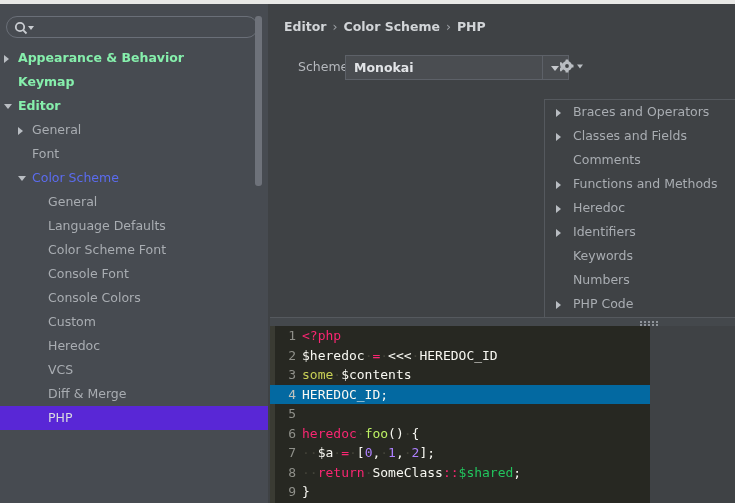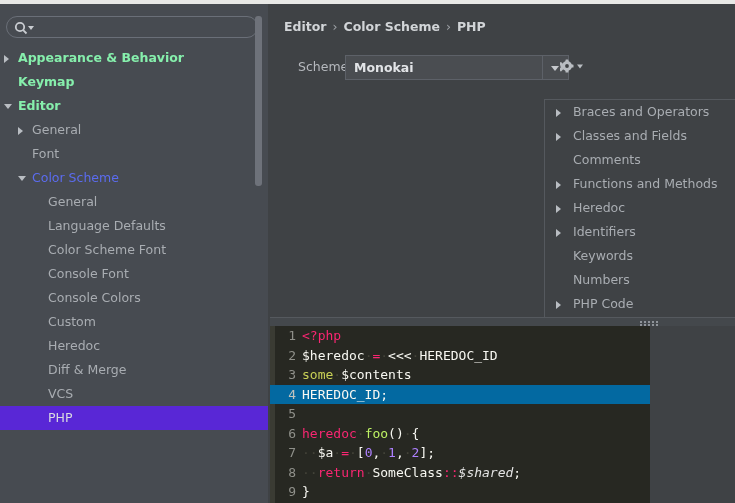--- a/index.html
+++ b/index.html
@@ -268,21 +268,21 @@
     text-align: right;
     color: #8f908a;
     padding-right: 6px;
   }
   .cline.hl .lnum { color: #c2c3bd; }
   .ctext { display: inline; }
   .k-pink   { color: #f92672; }
   .k-green  { color: #bef264; text-align: center; }
   .k-purple { color: #ae81ff; }
   .k-white  { color: #f8f8f2; }
-  .k-ital   { color: #e5e5e5; font-style: italic; }
+  .k-ital   { color: #22c55e; }
   .k-olive  { color: #c9d156; }
   .dot { color: #434339; }
 </style>
 </head>
 <body>
 
 <div class="window">
 
   <div class="titlestrip"></div>
 
@@ -337,24 +337,24 @@
         <div class="trow">
           <span class="tlabel" style="left: 48px;">Console Colors</span>
         </div>
         <div class="trow">
           <span class="tlabel" style="left: 48px;">Custom</span>
         </div>
         <div class="trow">
           <span class="tlabel" style="left: 48px;">Heredoc</span>
         </div>
         <div class="trow">
+          <span class="tlabel" style="left: 48px;">VCS</span>
+        </div>
+        <div class="trow">
           <span class="tlabel" style="left: 48px;">Diff &amp; Merge</span>
-        </div>
-        <div class="trow">
-          <span class="tlabel" style="left: 48px;">VCS</span>
         </div>
         <div class="trow selected">
           <span class="tlabel" style="left: 48px;">PHP</span>
         </div>
       </div>
 
     <div class="sb-scroll-track">
       <div class="sb-scroll-thumb"></div>
     </div>
   </div>

